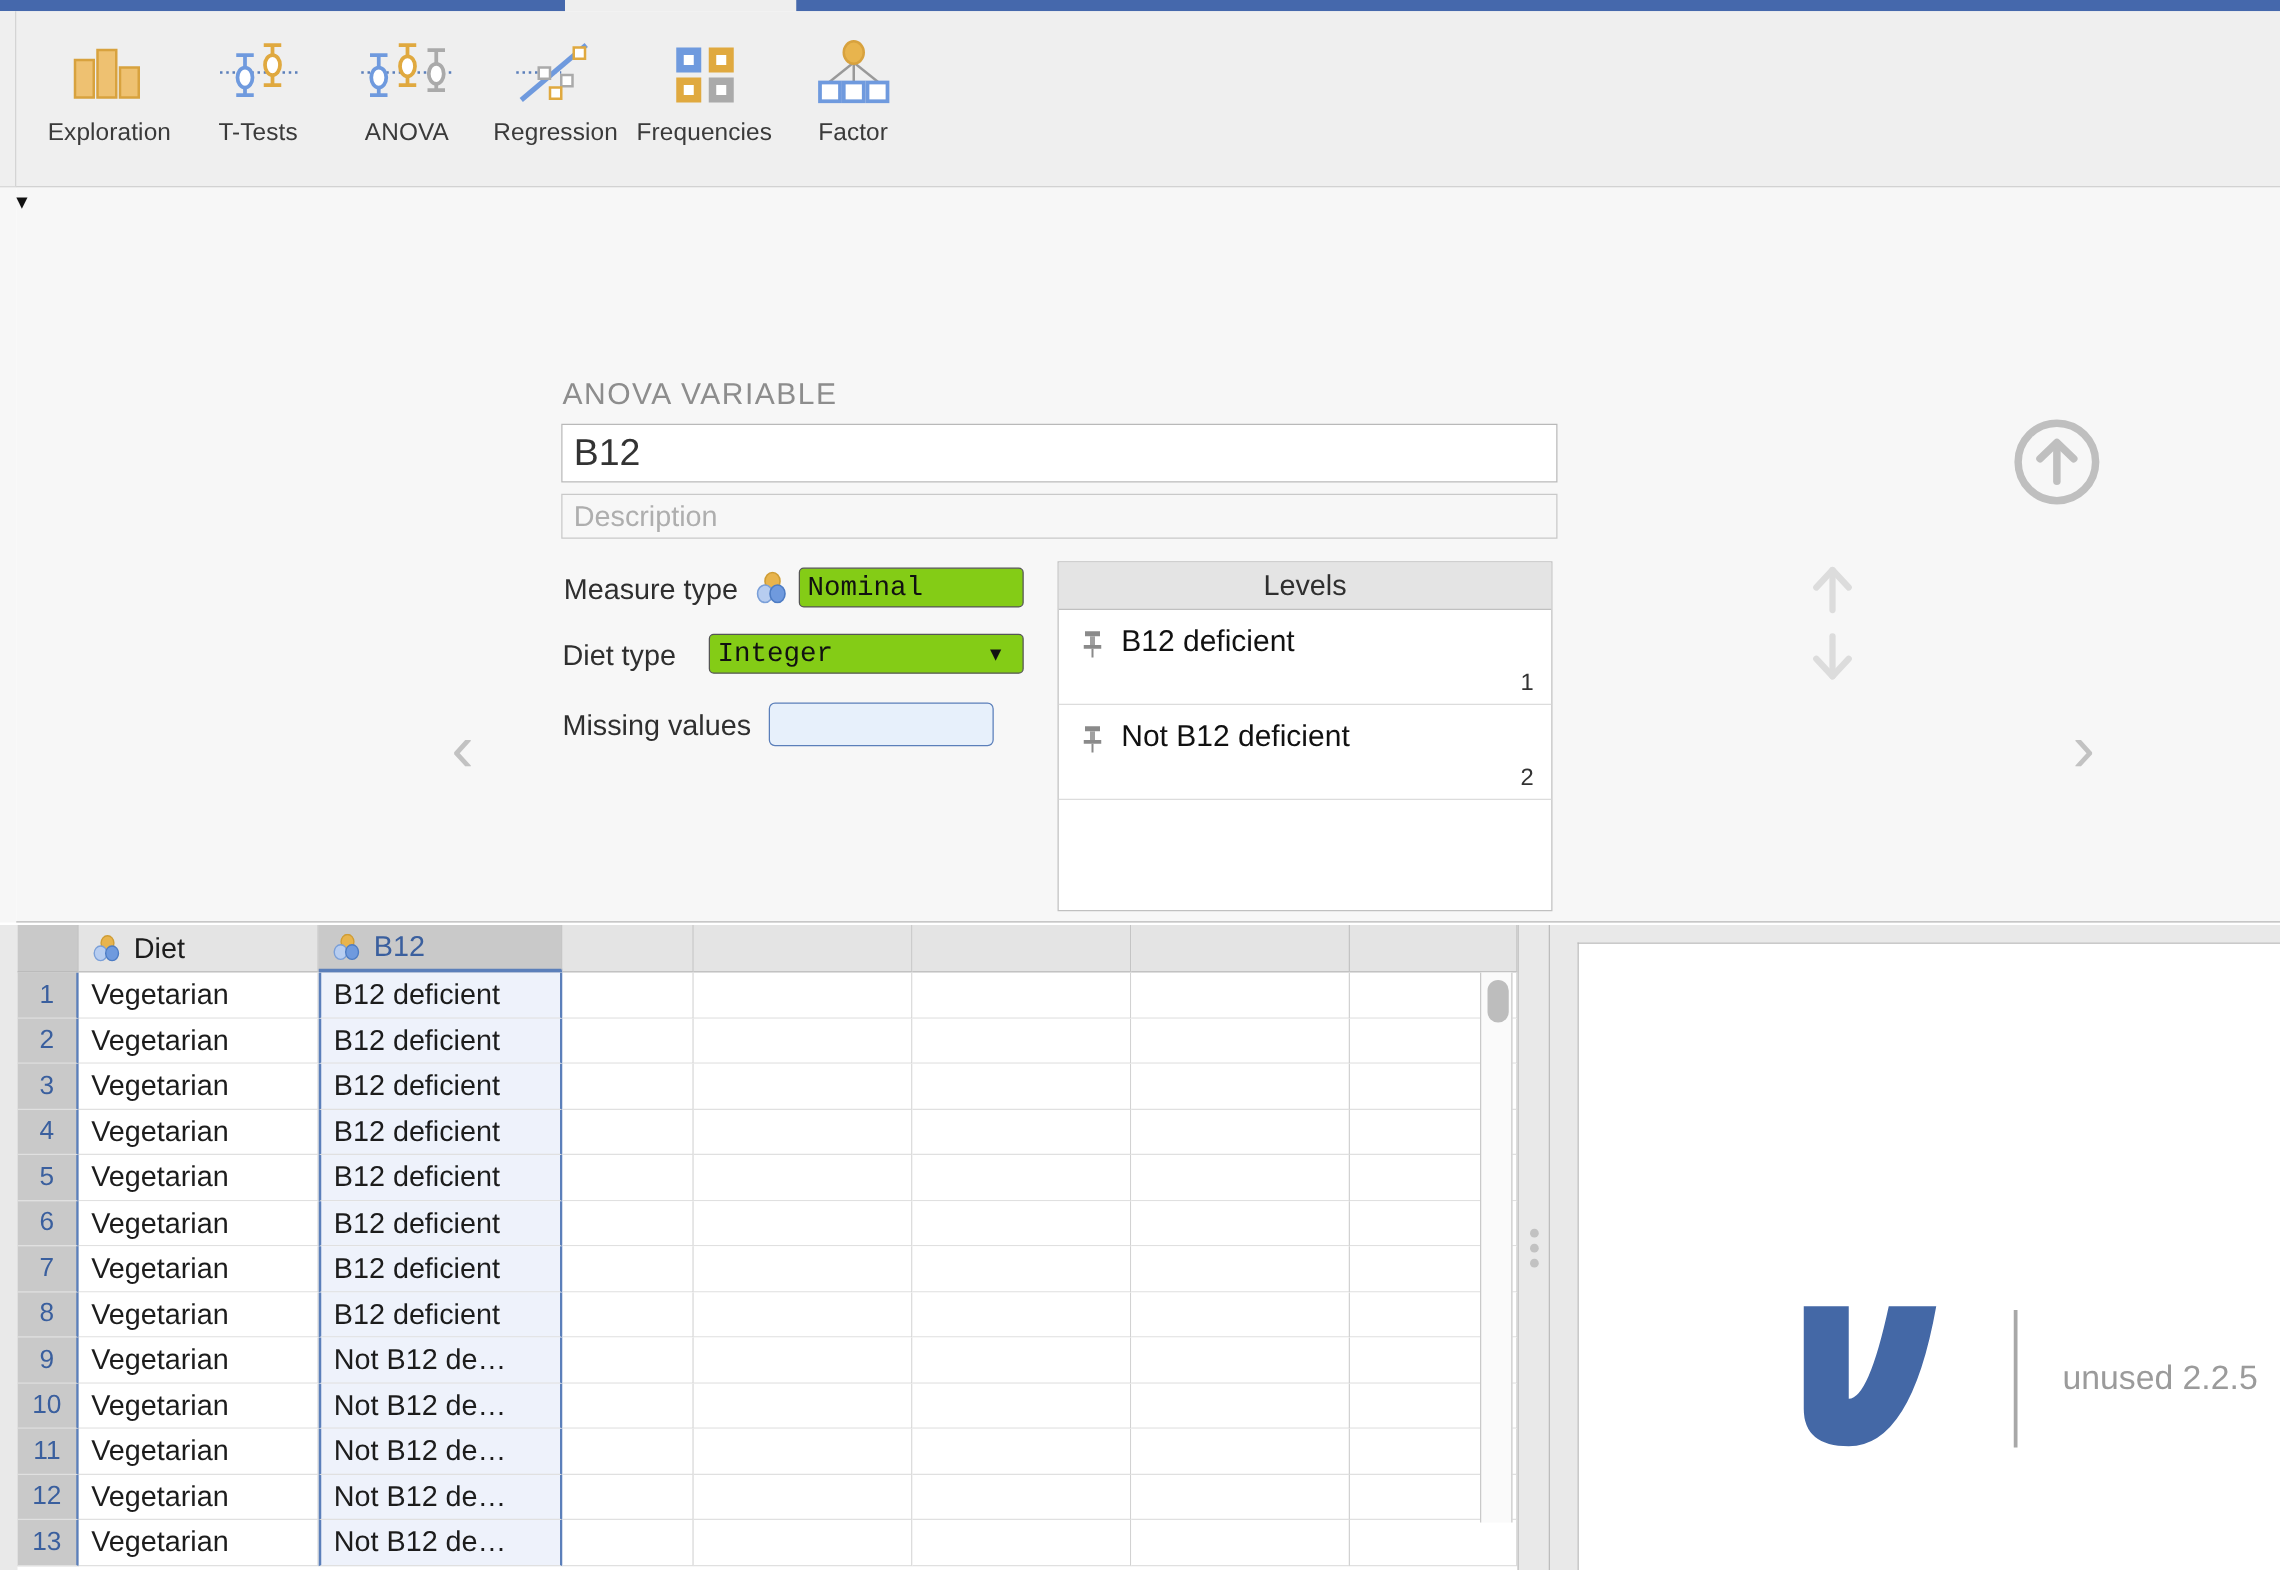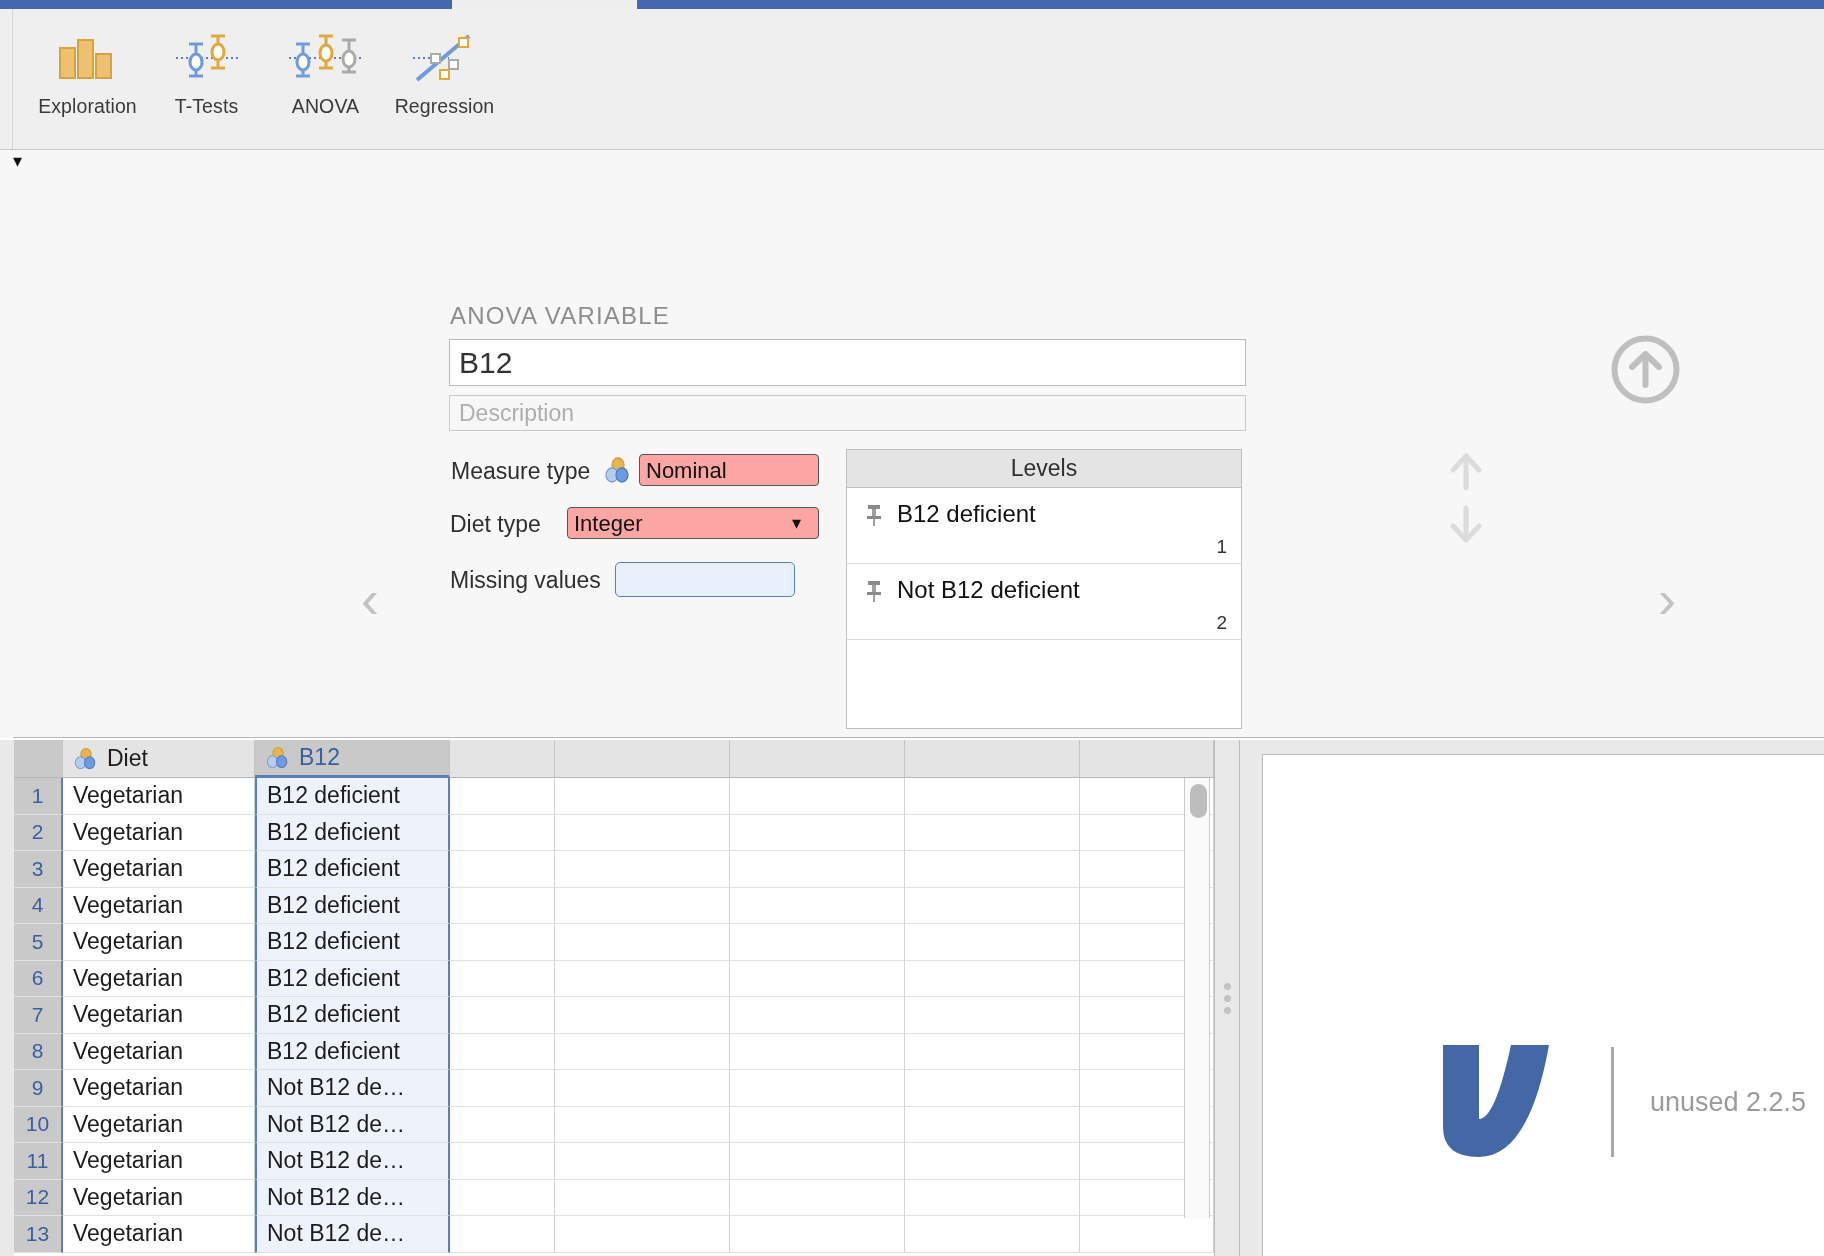--- a/index.html
+++ b/index.html
@@ -59,23 +59,23 @@
   .ve-desc::placeholder { color: #aeaeae; opacity: 1; }
 
   .lbl { position: absolute; font-size: 23px; color: #2f2f2f; }
   .lbl-measure { left: 438px; top: 308px; }
   .lbl-datatype { left: 437px; top: 361px; }
   .lbl-missing { left: 437px; top: 417px; }
 
   .measure-icon { position: absolute; left: 592px; top: 307px; width: 26px; height: 26px; }
 
   select.ve-sel {
-    position: absolute; height: 32px; background: #fca5a5; border: 1px solid #555;
+    position: absolute; height: 32px; background: #84cc16; border: 1px solid #555;
     border-radius: 4px; font-size: 22px; color: #111; padding-left: 6px;
-    font-family: Liberation Sans, sans-serif;
+    font-family: Liberation Mono, monospace;
     -webkit-appearance: none; appearance: none;
   }
   .sel-measure { left: 626px; top: 304px; width: 180px; }
   .sel-datatype { left: 554px; top: 357px; width: 252px; }
   .selarrow { position: absolute; pointer-events: none; font-size: 18px; color: #111; }
   .selarrow-2 { left: 779px; top: 362px; }
 
   .missing-field {
     position: absolute; left: 602px; top: 412px; width: 180px; height: 35px;
     background: #e7f0fb; border: 1px solid #5b7fba; border-radius: 5px;
@@ -254,21 +254,50 @@
               <line x1="6" y1="48" x2="58" y2="4" stroke="#6f9ade" stroke-width="4"></line>
               <rect x="20" y="22" width="9" height="9" fill="#fff" stroke="#aaa" stroke-width="2"></rect>
               <rect x="38" y="28" width="9" height="9" fill="#fff" stroke="#aaa" stroke-width="2"></rect>
               <rect x="29" y="38" width="9" height="9" fill="#fff" stroke="#e0a93f" stroke-width="2"></rect>
               <rect x="48" y="6" width="9" height="9" fill="#fff" stroke="#e0a93f" stroke-width="2"></rect>
             </svg>
           </div>
           <div class="rib-label">Regression</div>
         </div>
 
-
+        <div class="rib-item">
+          <div class="rib-icon">
+            <svg width="58" height="52" viewBox="0 0 58 52">
+              <rect x="6" y="6" width="20" height="20" fill="#6f9ade"></rect>
+                <rect x="12" y="12" width="8" height="8" fill="#fff"></rect>
+              <rect x="32" y="6" width="20" height="20" fill="#e0a93f"></rect>
+                <rect x="38" y="12" width="8" height="8" fill="#fff"></rect>
+              <rect x="6" y="30" width="20" height="20" fill="#e0a93f"></rect>
+                <rect x="12" y="36" width="8" height="8" fill="#fff"></rect>
+              <rect x="32" y="30" width="20" height="20" fill="#aaaaaa"></rect>
+                <rect x="38" y="36" width="8" height="8" fill="#fff"></rect>
+            </svg>
+          </div>
+          <div class="rib-label">Frequencies</div>
+        </div>
+
+        <div class="rib-item">
+          <div class="rib-icon">
+            <svg width="60" height="52" viewBox="0 0 60 52">
+              <line x1="30" y1="18" x2="10" y2="34" stroke="#999" stroke-width="2"></line>
+              <line x1="30" y1="18" x2="30" y2="34" stroke="#999" stroke-width="2"></line>
+              <line x1="30" y1="18" x2="50" y2="34" stroke="#999" stroke-width="2"></line>
+              <ellipse cx="30" cy="10" rx="8" ry="9" fill="#e8b44d" stroke="#d8a23e" stroke-width="2"></ellipse>
+              <rect x="3" y="34" width="16" height="15" fill="#fff" stroke="#6f9ade" stroke-width="3"></rect>
+              <rect x="22" y="34" width="16" height="15" fill="#fff" stroke="#6f9ade" stroke-width="3"></rect>
+              <rect x="41" y="34" width="16" height="15" fill="#fff" stroke="#6f9ade" stroke-width="3"></rect>
+            </svg>
+          </div>
+          <div class="rib-label">Factor</div>
+        </div>
 
       </div>
     </div>
   </div>
 
   <div class="ve-left-edge"></div>
   <div class="vareditor">
 
     <div class="ve-title">ANOVA VARIABLE</div>
 

